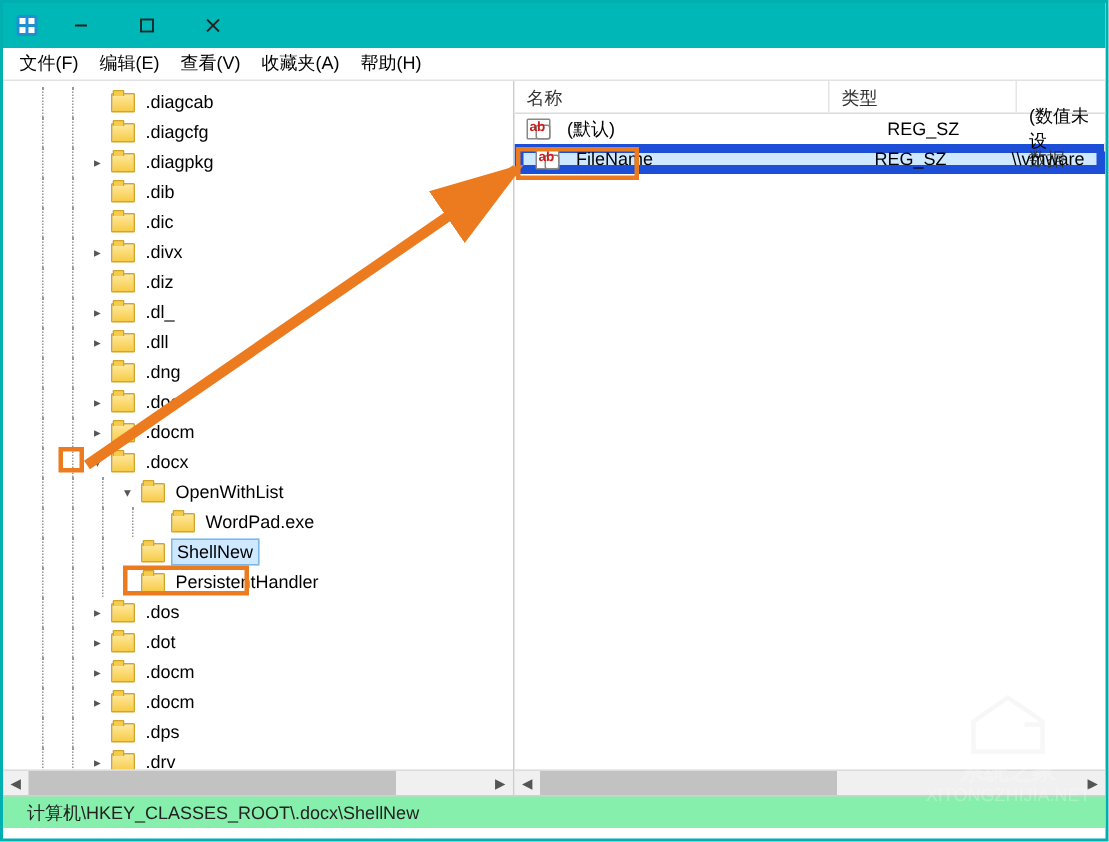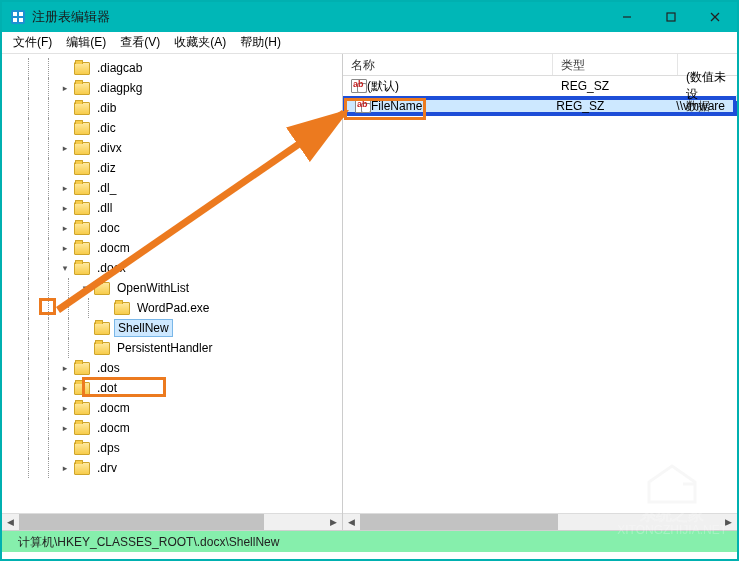--- a/index.html
+++ b/index.html
@@ -35,24 +35,24 @@
 
 
 .lvhead { height: 22px; display: flex; border-bottom: 1px solid #dcdcdc; background:#fff;}
 .lvhead .col { padding: 3px 8px; border-right: 1px solid #e5e5e5; color:#333;}
 .col-name { width: 210px; }
 .col-type { width: 125px; }
 .col-data { flex: 1; margin-top: 41px; }
 
 .lvrow { height: 20px; display: flex; align-items: center; }
 .lvrow .c { padding: 0 8px; }
-.lvrow .c.name { width: 210px; display:flex; align-items:center; gap:0;}
-.lvrow .c.type { width: 125px; }
+.lvrow .c.name { width: 210px; display:flex; align-items:center; gap:11px;}
+.lvrow .c.type { width: 125px; text-align: center; }
 .lvrow .c.data { flex: 1; }
-.lvrow.selected { background: #cde8ff; border:4px solid #1d4ed8; }
+.lvrow.selected { background: #cde8ff; border:6px solid #1d4ed8; }
 
 .strico { width:16px; height:14px; border:1px solid #888; background:#fff; position:relative; border-radius:1px;}
 .strico::after{content:"ab"; position:absolute; left:1px; top:-1px; font-size:9px; color:#c62020; font-weight:bold;}
 .strico::before{content:""; position:absolute; right:-1px; bottom:-1px; width:8px; height:8px; background:#fff; border:1px solid #888; border-radius:2px;}
 
 
 .hscroll { position:absolute; left:0; bottom:0; right:0; height:17px; background:#f0f0f0; border-top:1px solid #dcdcdc; display:flex; align-items:center;}
 .hscroll .track{flex:1; height:100%; position:relative;}
 .hscroll .thumb{position:absolute; height:100%; background:#c2c2c2; top:0;}
 .hscroll .sbtn{width:17px;height:17px;display:flex;align-items:center;justify-content:center;color:#555;font-size:9px;cursor:pointer;}
@@ -74,21 +74,20 @@
 <div class="titlebar">
   <span class="icon">
     <svg width="16" height="16" viewBox="0 0 16 16">
         <rect x="1" y="1" width="14" height="14" fill="#1e90d2" rx="2"></rect>
         <rect x="3" y="3" width="4" height="4" fill="#fff"></rect>
         <rect x="9" y="3" width="4" height="4" fill="#fff"></rect>
         <rect x="3" y="9" width="4" height="4" fill="#fff"></rect>
         <rect x="9" y="9" width="4" height="4" fill="#fff"></rect>
       </svg>
   </span>
-  <span class="title">注册表编辑器</span>
   <div class="winbtn">
       <svg width="10" height="10">
         <line x1="1" y1="5" x2="9" y2="5" stroke="#222" stroke-width="1.2"></line>
       </svg>
     </div>
   <div class="winbtn">
       <svg width="10" height="10">
         <rect x="1" y="1" width="8" height="8" fill="none" stroke="#222" stroke-width="1.2"></rect>
       </svg>
     </div>
@@ -115,20 +114,27 @@
         <div class="row">
           <span class="dots-v"></span>
           <span class="dots-v"></span>
           <span class="exp blank"></span>
           <span class="folder"></span>
           <span class="label">.diagcab</span>
         </div>
         <div class="row">
           <span class="dots-v"></span>
           <span class="dots-v"></span>
+          <span class="exp blank"></span>
+          <span class="folder"></span>
+          <span class="label">.diagcfg</span>
+        </div>
+        <div class="row">
+          <span class="dots-v"></span>
+          <span class="dots-v"></span>
           <span class="exp">▸</span>
           <span class="folder"></span>
           <span class="label">.diagpkg</span>
         </div>
         <div class="row">
           <span class="dots-v"></span>
           <span class="dots-v"></span>
           <span class="exp blank"></span>
           <span class="folder"></span>
           <span class="label">.dib</span>
@@ -160,20 +166,27 @@
           <span class="exp">▸</span>
           <span class="folder"></span>
           <span class="label">.dl_</span>
         </div>
         <div class="row">
           <span class="dots-v"></span>
           <span class="dots-v"></span>
           <span class="exp">▸</span>
           <span class="folder"></span>
           <span class="label">.dll</span>
+        </div>
+        <div class="row">
+          <span class="dots-v"></span>
+          <span class="dots-v"></span>
+          <span class="exp blank"></span>
+          <span class="folder"></span>
+          <span class="label">.dng</span>
         </div>
         <div class="row">
           <span class="dots-v"></span>
           <span class="dots-v"></span>
           <span class="exp">▸</span>
           <span class="folder"></span>
           <span class="label">.doc</span>
         </div>
         <div class="row">
           <span class="dots-v"></span>

